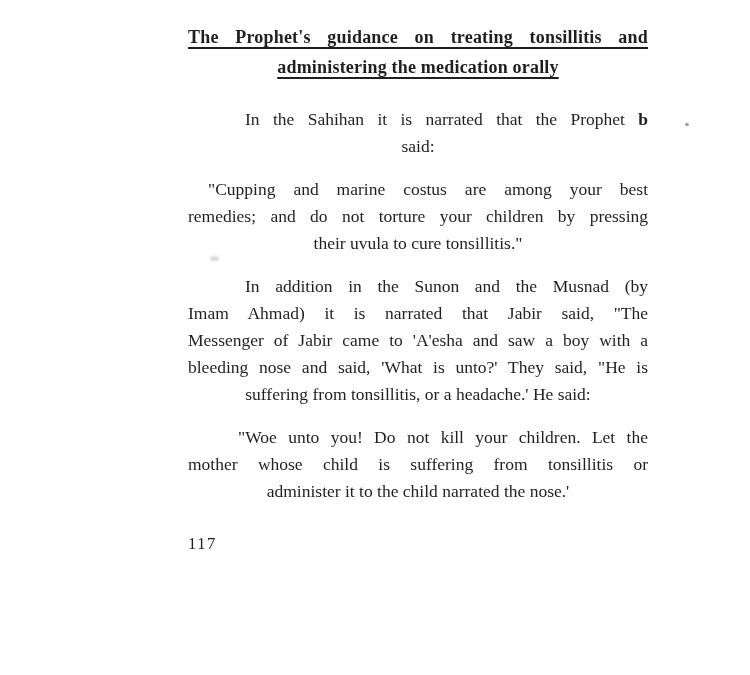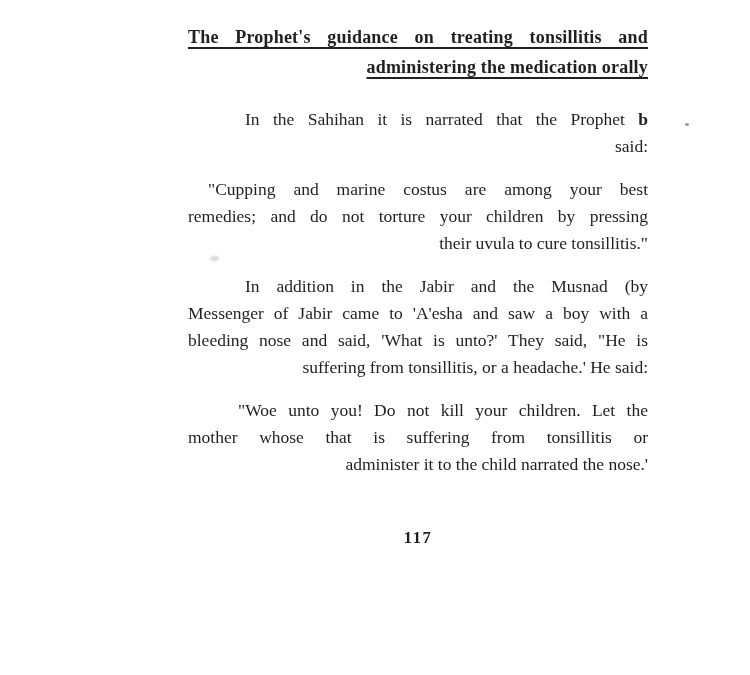--- a/index.html
+++ b/index.html
@@ -30,33 +30,33 @@
     text-decoration: underline;
     text-decoration-thickness: 1.8px;
     text-underline-offset: 4px;
   }
   .jline {
     text-align: justify;
     text-align-last: justify;
     text-justify: inter-word;
     white-space: normal;
   }
-  .pline { text-align: right; }
+  .pline { text-align: center; }
   .paragraph {
     font-size: 17.5px;
     line-height: 27px;
     margin-top: 16px;
   }
   .paragraph:first-child { margin-top: 24px; }
   .paragraph b { font-weight: bold; }
   .page-number {
-    margin-top: 50px;
-    text-align: center;
+    margin-top: 29px;
+    text-align: left;
     font-size: 16.5px;
-    font-weight: bold;
+    font-weight: normal;
     letter-spacing: 1.5px;
     line-height: 20px;
   }
   .speck {
     position: absolute;
     left: 685px;
     top: 123px;
     width: 4px;
     height: 3px;
     background: #9a9a9a;
@@ -86,28 +86,29 @@
         <div class="paragraph">
           <div class="jline" style="text-indent: 57px;"><span>In the Sahihan it is narrated that the Prophet </span><b>b</b></div>
           <div class="pline">said:</div>
         </div>
         <div class="paragraph">
           <div class="jline" style="text-indent: 20px;">"Cupping and marine costus are among your best</div>
           <div class="jline">remedies; and do not torture your children by pressing</div>
           <div class="pline">their uvula to cure tonsillitis."</div>
         </div>
         <div class="paragraph">
-          <div class="jline" style="text-indent: 57px;">In addition in the Jabir and the Musnad (by</div>
+          <div class="jline" style="text-indent: 57px;">In addition in the Sunon and the Musnad (by</div>
+          <div class="jline">Imam Ahmad) it is narrated that Jabir said, "The</div>
           <div class="jline">Messenger of Jabir came to 'A'esha and saw a boy with a</div>
           <div class="jline">bleeding nose and said, 'What is unto?' They said, "He is</div>
           <div class="pline">suffering from tonsillitis, or a headache.' He said:</div>
         </div>
         <div class="paragraph">
           <div class="jline" style="text-indent: 50px;">"Woe unto you! Do not kill your children. Let the</div>
-          <div class="jline">mother whose that is suffering from tonsillitis or</div>
+          <div class="jline">mother whose child is suffering from tonsillitis or</div>
           <div class="pline">administer it to the child narrated the nose.'</div>
         </div>
       </div>
     <div class="page-number">117</div>
   </div>
   <div class="speck"></div>
   <div class="smudge"></div>
 </div>
 
 </body></html>

